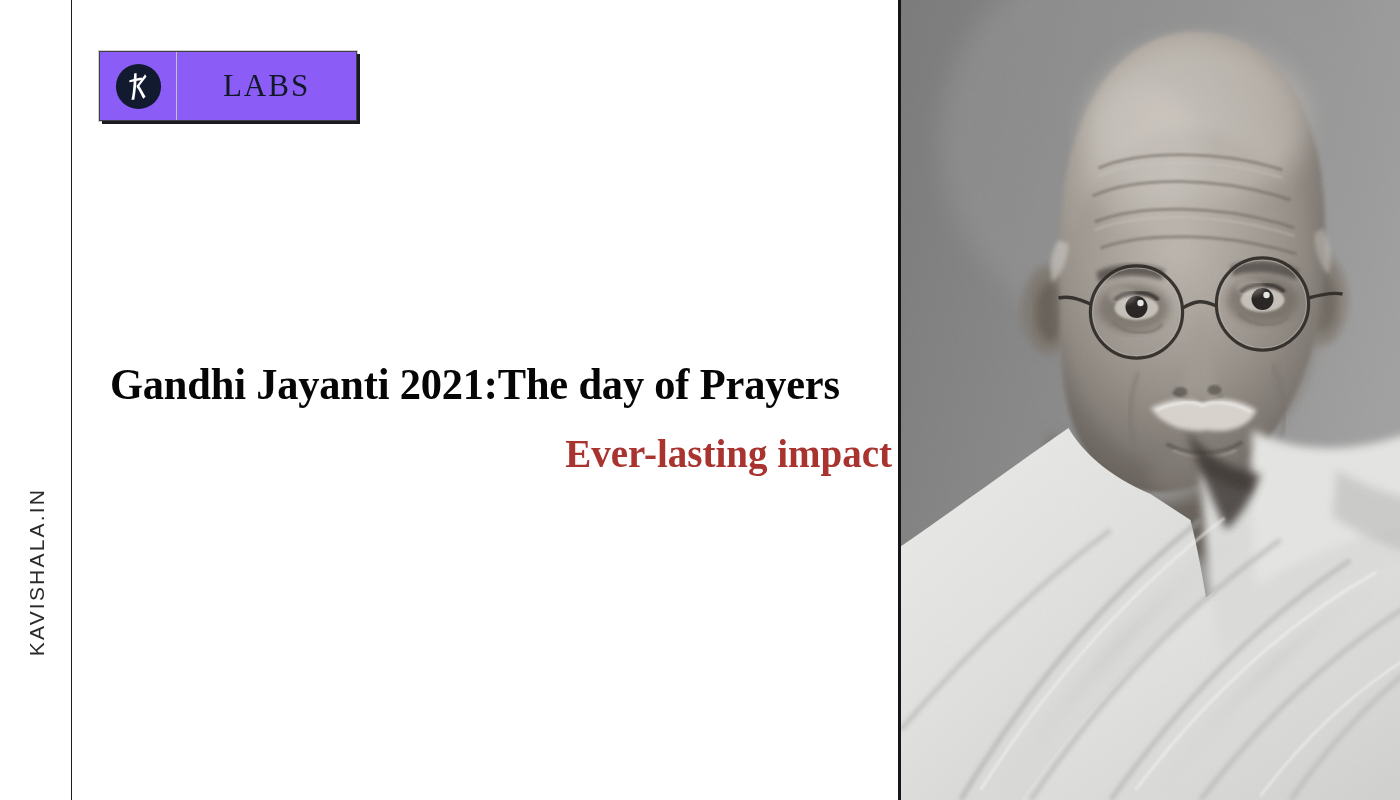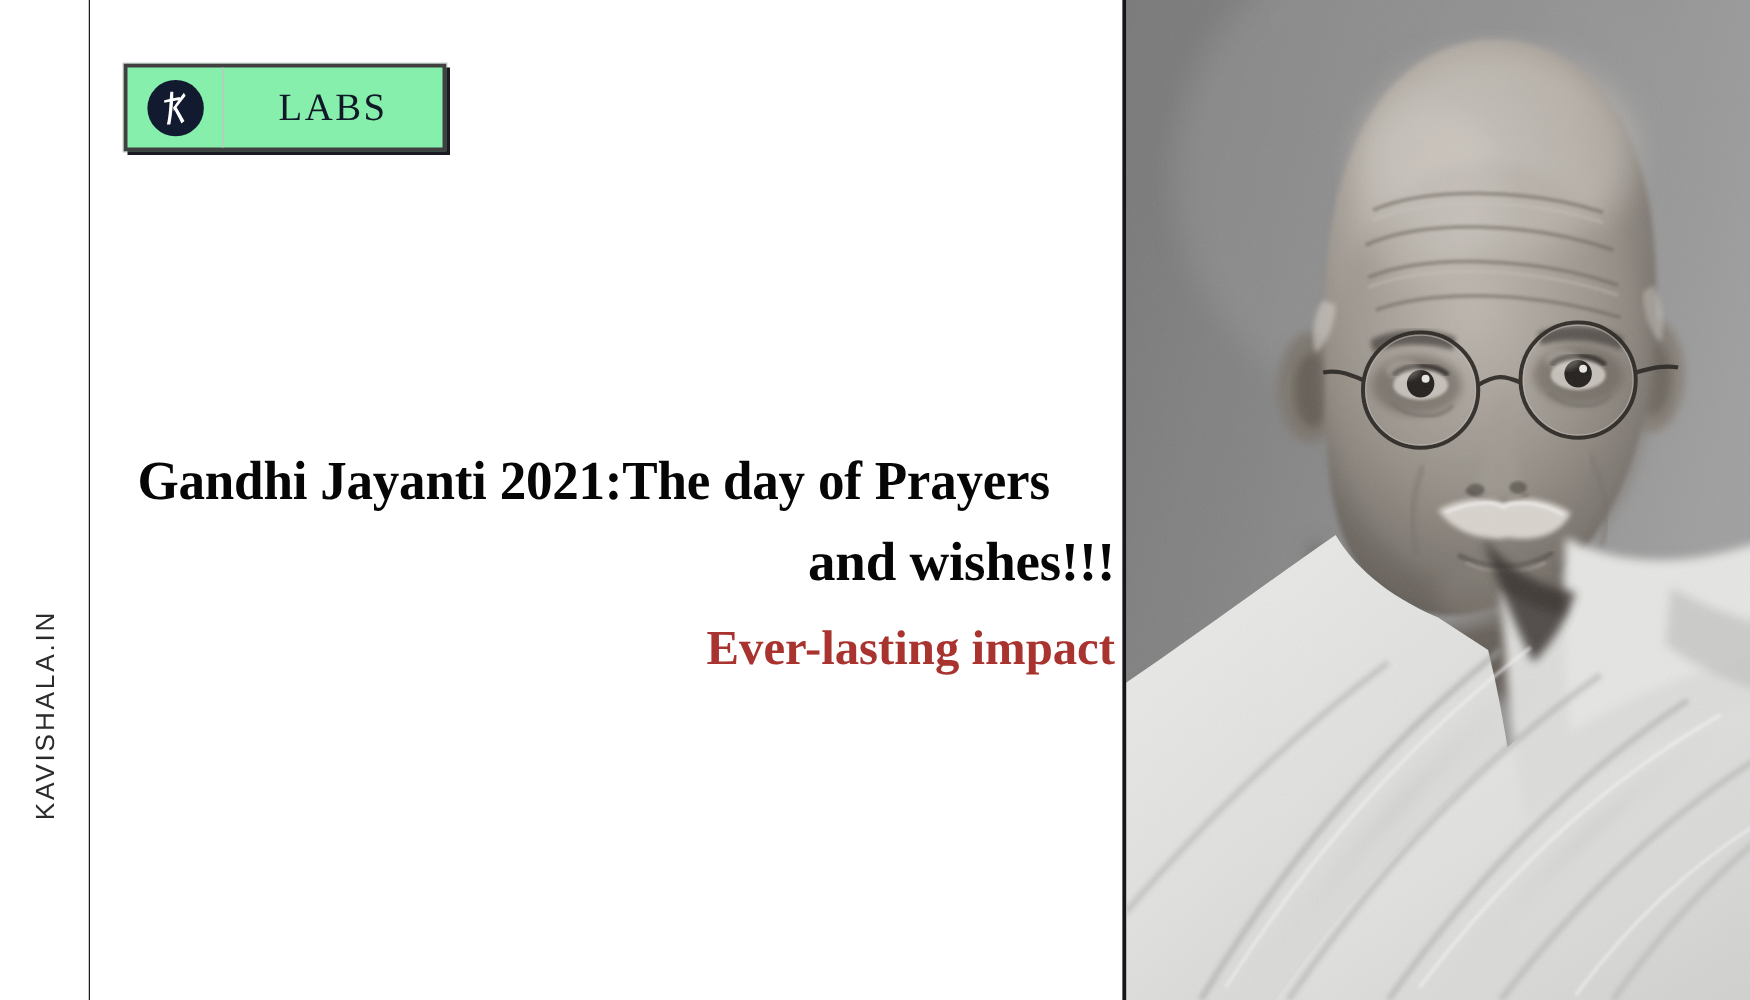--- a/index.html
+++ b/index.html
@@ -51,22 +51,22 @@
     white-space: nowrap;
   }
 
   
   .brand-badge {
     position: absolute;
     left: 99px;
     top: 51px;
     width: 258px;
     height: 70px;
-    background: #86efac;
-    border: 3px solid #404040;
+    background: #8b5cf6;
+    border: 1px solid #404040;
     box-shadow: 3px 3px 0 0 #1a1a22, 0 0 0 1px #cfcfcf;
     display: flex;
     align-items: stretch;
     box-sizing: border-box;
   }
   .brand-mark-cell {
     width: 76px;
     display: flex;
     align-items: center;
     justify-content: center;
@@ -171,21 +171,20 @@
       </svg>
     </div>
     <div class="brand-word-cell">
       <span class="brand-word">LABS</span>
     </div>
   </div>
 
   <div class="copy-block">
     <h1 class="headline">
       <span class="line-1">Gandhi Jayanti 2021:The day of Prayers</span>
-      <span class="line-2">and wishes!!!</span>
     </h1>
     <p class="subheadline">Ever-lasting impact</p>
   </div>
 
   <div class="photo-panel">
     <svg viewBox="0 0 500 800" preserveAspectRatio="xMidYMid slice">
       <defs>
         <linearGradient id="bgGrad" x1="0" y1="0" x2="1" y2="0.4">
           <stop offset="0" stop-color="#7e7e7e"></stop>
           <stop offset="0.45" stop-color="#8e8e8e"></stop>

